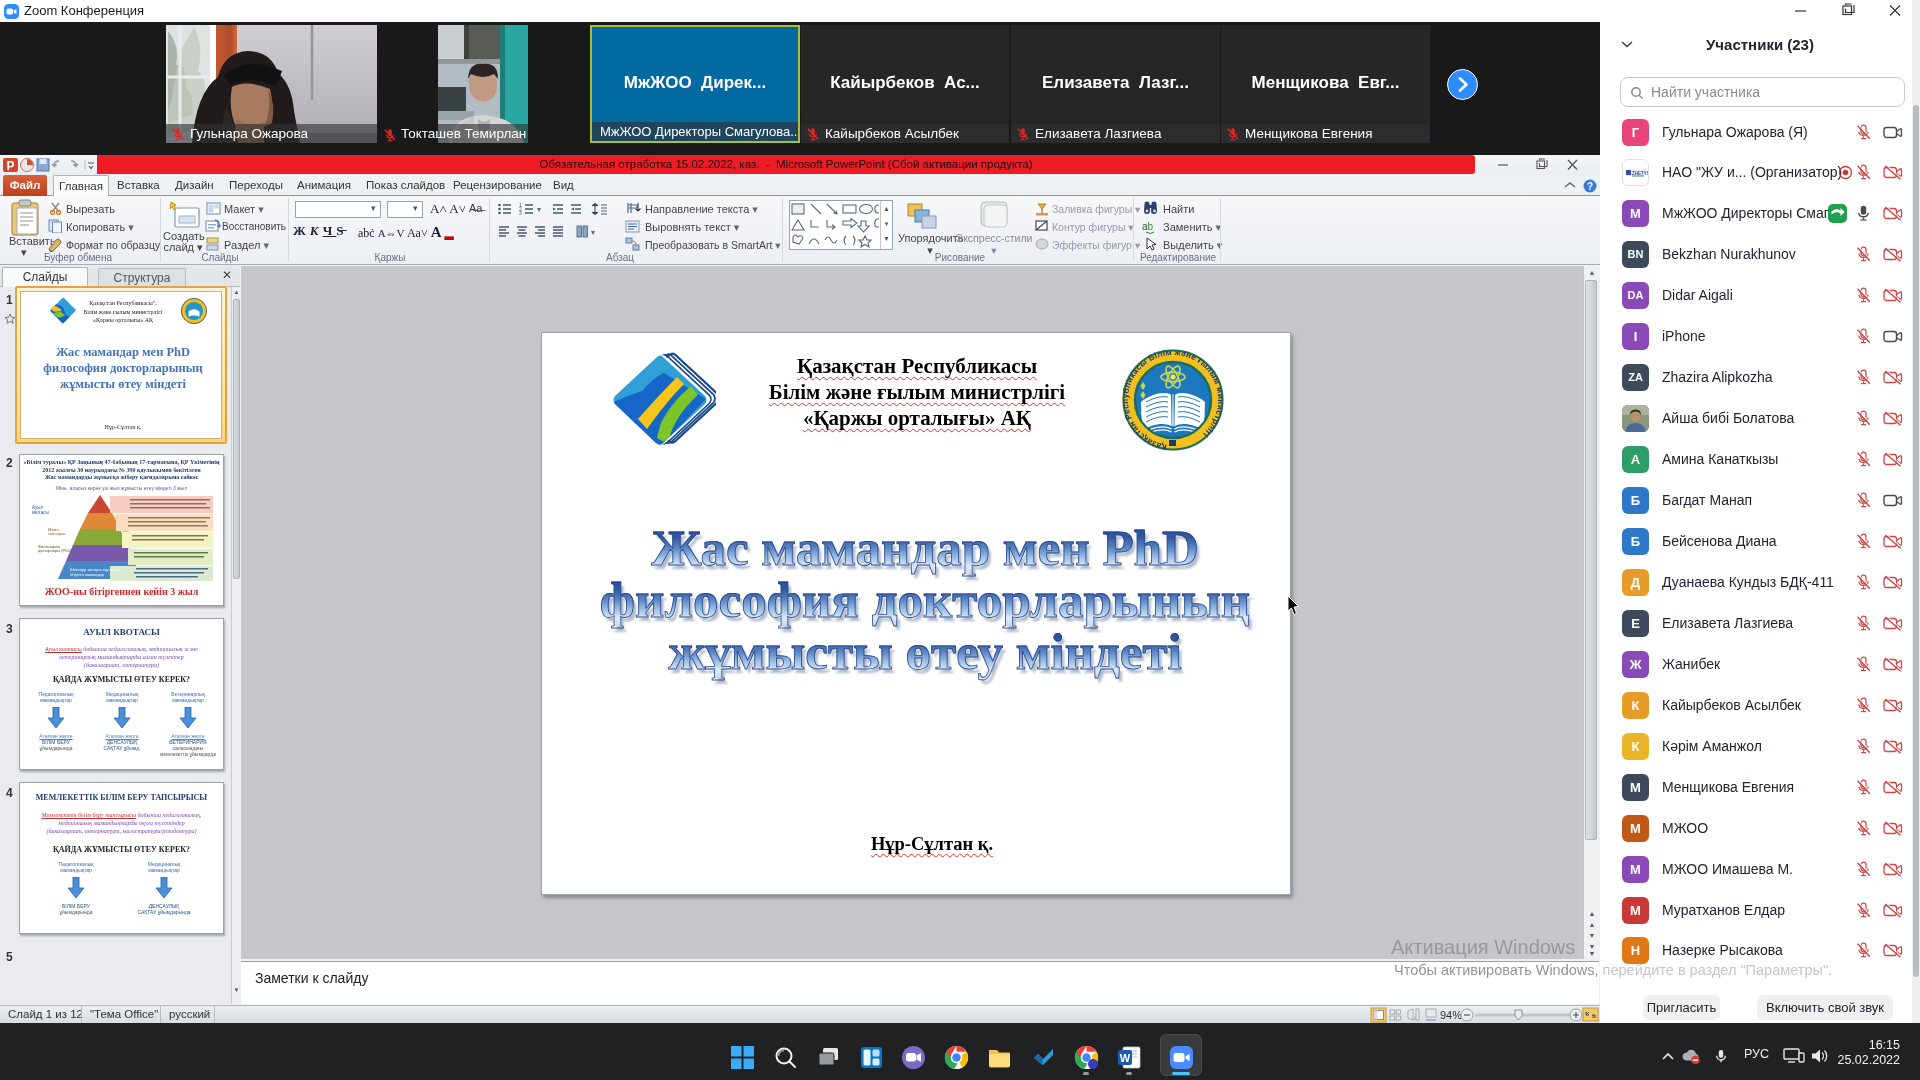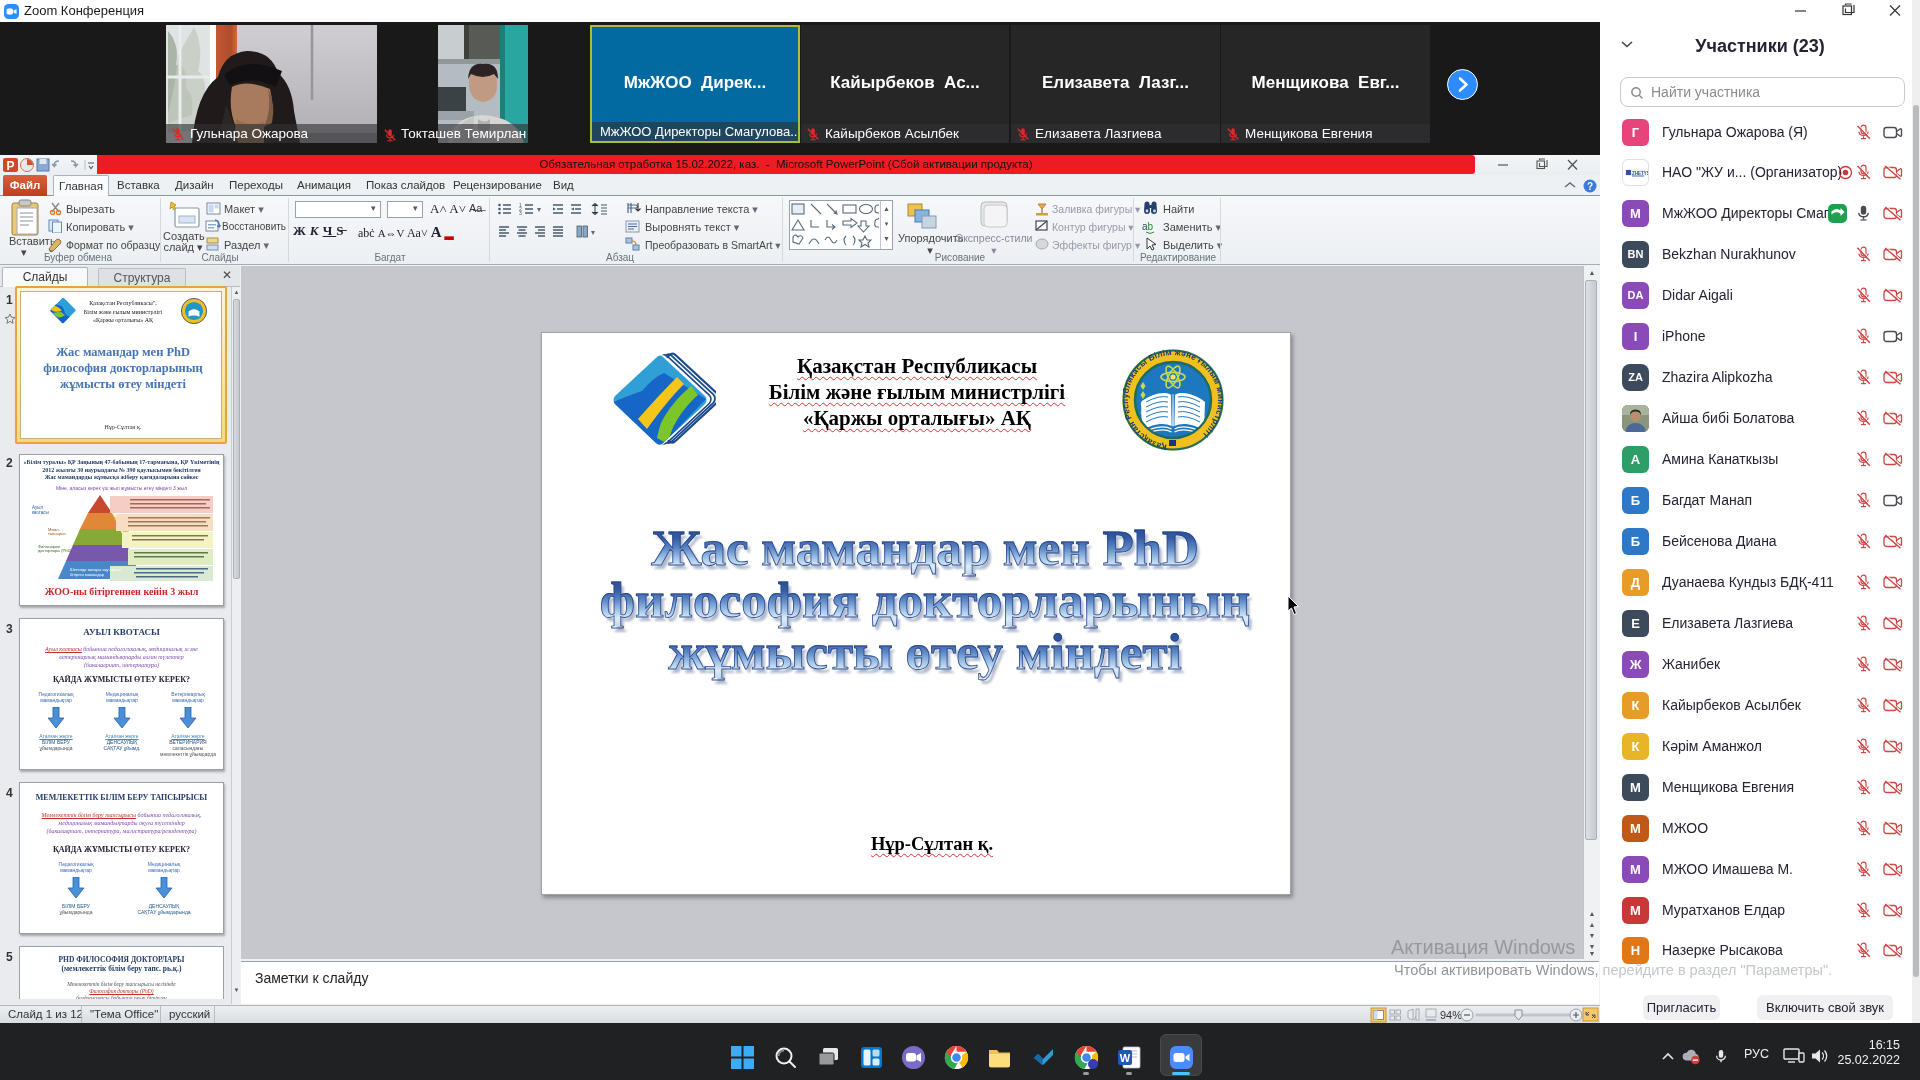--- a/index.html
+++ b/index.html
@@ -14,21 +14,21 @@
 
 #vstrip { left:0; top:22px; width:1600px; height:133px; background:#191919; }
 .vtile { position:absolute; top:3px; height:118px; background:#262626; overflow:hidden; }
 .vtile .ctext { position:absolute; left:0; right:0; top:48px; text-align:center; color:#fff; font-weight:bold; font-size:17px; }
 .vlabel { position:absolute; left:0; right:0; bottom:0; height:19px; background:rgba(48,48,52,0.62); color:#fff; font-size:13.5px; line-height:19px; padding-left:24px; white-space:nowrap;margin-top:14px; }
 .vlabel.nomic { padding-left:8px; }
 .miclbl { position:absolute; left:5px; top:3px; width:14px; height:14px; }
 
 
 #ppanel { left:1600px; top:0px; width:320px; height:1023px; background:#fff; }
-#phead { position:absolute; left:0; top:36px; width:100%; text-align:center; font-size:18px; font-weight:bold; color:#232333; }
+#phead { position:absolute; left:0; top:36px; width:100%; text-align:center; font-size:15px; font-weight:bold; color:#232333; }
 #psearch { position:absolute; left:20px; top:77px; width:285px; height:30px; border:1px solid #c9c9ce; border-radius:8px; color:#8a8a90; font-size:14px; line-height:28px; padding-left:30px; }
 .prow { position:absolute; left:0; width:320px; height:41px; }
 .pav { position:absolute; left:22px; top:7px; width:27px; height:27px; border-radius:6px; color:#fff; font-weight:bold; font-size:13px; text-align:center; line-height:27px; }
 .pname { position:absolute; left:62px; top:12px; font-size:14px; color:#232333; white-space:nowrap; }
 .pmic { position:absolute; left:255px; top:12px; width:17px; height:17px; }
 .pcam { position:absolute; left:283px; top:12px; width:20px; height:17px; }
 .pbtn { position:absolute; top:995px; height:25px; background:#f0f0f3; border-radius:6px; font-size:13.5px; color:#232333; text-align:center; line-height:25px; }
 
 
 #ppt { left:0; top:155px; width:1600px; height:868px; background:#eef1f4; }
@@ -308,21 +308,21 @@
     <div class="abs" style="left:295px;top:5px;width:86px;height:17px;background:#fff;border:1px solid #98a2ac;"></div>
     <div class="abs" style="left:371px;top:7px;font-size:9px;color:#555;">▾</div>
     <div class="abs" style="left:387px;top:5px;width:36px;height:17px;background:#fff;border:1px solid #98a2ac;"></div>
     <div class="abs" style="left:413px;top:7px;font-size:9px;color:#555;">▾</div>
     <div class="ritem" style="left:430px;top:5px;font-size:13px;font-family:'Liberation Serif',serif;color:#223;">A˄ A˅</div>
     <svg class="abs" style="left:468px;top:4px" width="18" height="16" viewBox="0 0 18 16">
         <text x="1" y="12" font-size="11" fill="#334">A̶a̶</text>
       </svg>
     <div class="ritem" style="left:293px;top:27px;font-size:13px;font-family:'Liberation Serif',serif;font-weight:bold;color:#223;letter-spacing:4px;">Ж<span style="font-style:italic;font-weight:bold;">К</span><span style="text-decoration:underline;">Ч</span>S̶</div>
     <div class="ritem" style="left:358px;top:28px;font-size:12px;font-family:'Liberation Serif',serif;color:#223;">abċ <span style="font-size:11px;">A⇔V</span> Aa˅ <span style="font-weight:bold;font-size:15px;color:#223;">A</span> <span style="color:#c00;">▂</span></div>
-    <div class="rlabel" style="left:330px;">Багдат</div>
+    <div class="rlabel" style="left:330px;">Қаржы</div>
     <div class="rgroupline" style="left:489px;"></div>
 
     <svg class="abs" style="left:497px;top:6px" width="110" height="15" viewBox="0 0 110 15">
       <g stroke="#4a5a6a" stroke-width="1.3">
           <path d="M6 3 h8 M6 7 h8 M6 11 h8"></path>
           <path d="M28 3 h8 M28 7 h8 M28 11 h8"></path>
         </g>
       <g fill="#4a5a6a">
           <circle cx="2.5" cy="3" r="1.3"></circle>
           <circle cx="2.5" cy="7" r="1.3"></circle>
@@ -583,24 +583,20 @@
           <path d="M7 0 h6 v11 h5 l-8 10 l-8 -10 h5 z" fill="#4a90d8" stroke="#2a60a8" stroke-width="0.8"></path>
         </svg>
       <svg class="abs" style="left:134px;top:94px" width="20" height="22" viewBox="0 0 20 22">
           <path d="M7 0 h6 v11 h5 l-8 10 l-8 -10 h5 z" fill="#4a90d8" stroke="#2a60a8" stroke-width="0.8"></path>
         </svg>
       <div class="abs" style="left:28px;top:120px;width:56px;text-align:center;font-size:5px;line-height:6px;"><span style="color:#28588a;">БІЛІМ БЕРУ</span><br><span style="color:#555;">ұйымдарында</span></div>
       <div class="abs" style="left:116px;top:120px;width:56px;text-align:center;font-size:5px;line-height:6px;"><span style="color:#28588a;">ДЕНСАУЛЫҚ</span><br><span style="color:#28588a;">САҚТАУ ұйымдарында</span></div>
     </div>
 
     <div class="tnum" style="top:684px;">5</div>
-    <div class="thumb" style="top:680px;height:53px;border-bottom:none;">
-      <div class="abs" style="left:0;width:203px;top:8px;text-align:center;font-family:'Liberation Serif',serif;font-weight:bold;font-size:7.5px;line-height:9px;color:#223a6a;">PHD ФИЛОСОФИЯ ДОКТОРЛАРЫ<br>(мемлекеттік білім беру тапс. рь.қ.)</div>
-      <div class="abs" style="left:0;width:203px;top:34px;text-align:center;font-family:'Liberation Serif',serif;font-style:italic;font-size:5.5px;line-height:7px;color:#555;">Мемлекеттік білім беру тапсырысы негізінде<br><span style="color:#c03030;text-decoration:underline;">Философия докторы (PhD)</span><br>бағдарламасы бойынша оқып бітірген</div>
-    </div>
 
     <div class="abs" style="left:231px;top:21px;width:9px;height:717px;background:#eceef0;border-left:1px solid #c8ccd0;">
       <div class="abs" style="left:1px;top:2px;width:7px;font-size:6px;color:#556;text-align:center;">▲</div>
       <div class="abs" style="left:1px;top:12px;width:7px;height:280px;background:linear-gradient(90deg,#d8dce0,#c2c7cd);border:1px solid #aab0b6;border-radius:2px;"></div>
       <div class="abs" style="left:1px;top:700px;width:7px;font-size:6px;color:#556;text-align:center;">▼</div>
     </div>
   </div>
 
   <div id="editor">
     <div id="slide">
@@ -849,21 +845,21 @@
       <div class="pav" style="background:#8a4ab8;font-size:13px;">I</div>
       <div class="pname">iPhone</div>
       <svg class="pmic" viewBox="0 0 17 17">
         <use href="#micoff"></use>
       </svg>
       <svg class="pcam" viewBox="0 0 20 17">
         <use href="#camon"></use>
       </svg>
     </div>
   <div class="prow" style="top:357px;">
-      <div class="pav" style="background:#3c4a5c;font-size:11px;border-radius:8px;">ZA</div>
+      <div class="pav" style="background:#3c4a5c;font-size:11px;">ZA</div>
       <div class="pname">Zhazira Alipkozha</div>
       <svg class="pmic" viewBox="0 0 17 17">
         <use href="#micoff"></use>
       </svg>
       <svg class="pcam" viewBox="0 0 20 17">
         <use href="#camoff"></use>
       </svg>
     </div>
   <div class="prow" style="top:398px;">
       <div class="pav" style="background:#7a8a6a;overflow:hidden;"><svg width="27" height="27" viewBox="0 0 27 27">

